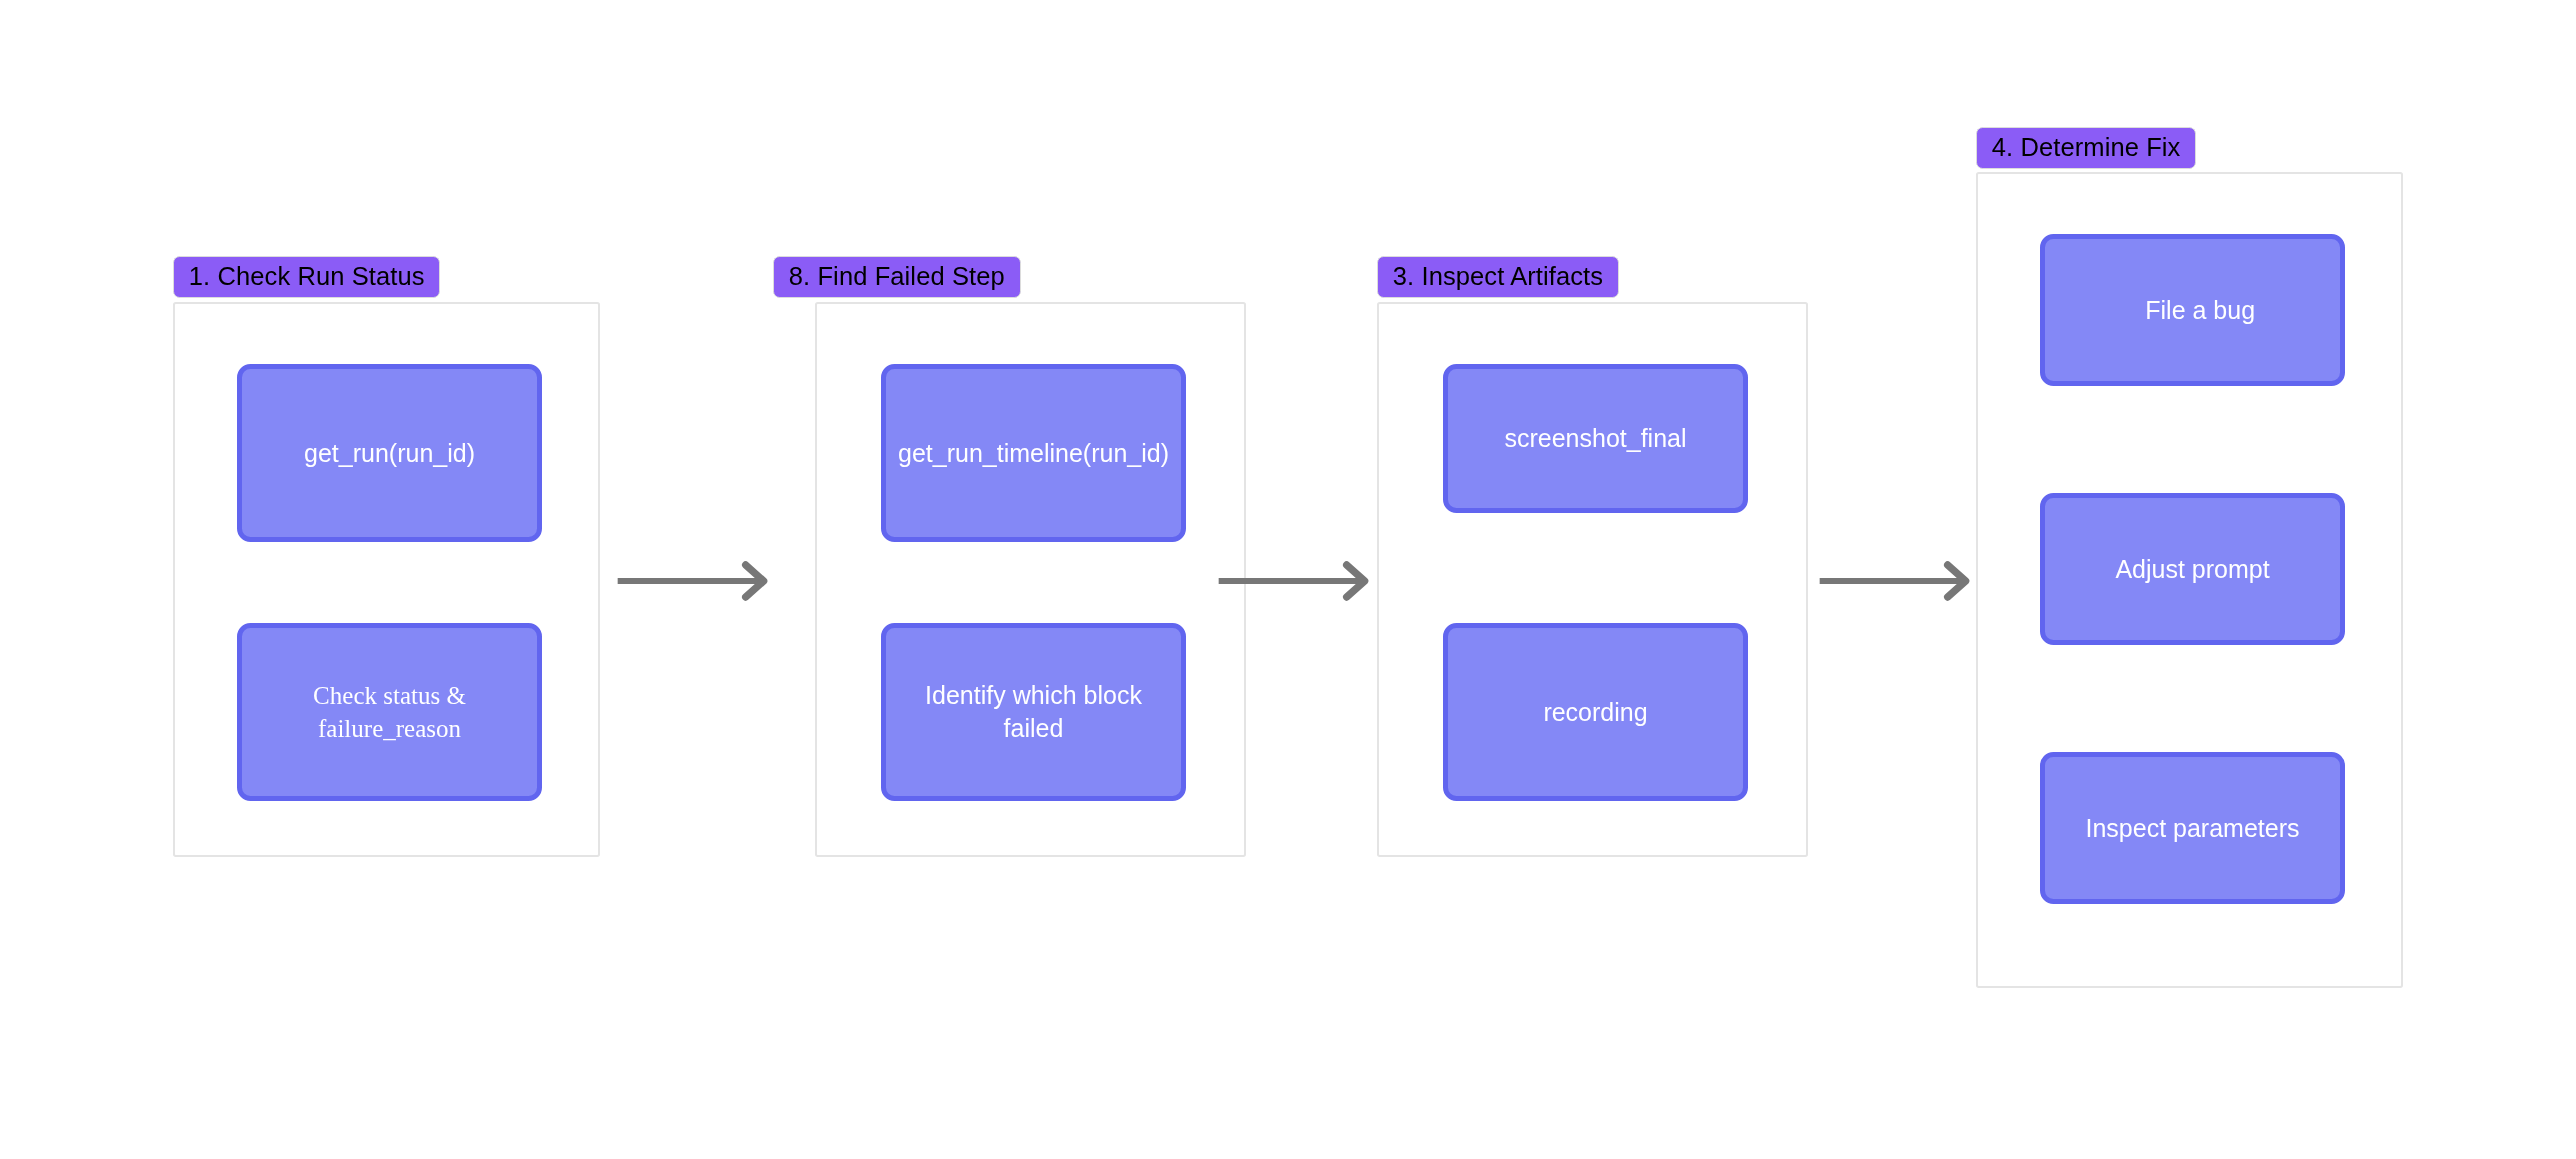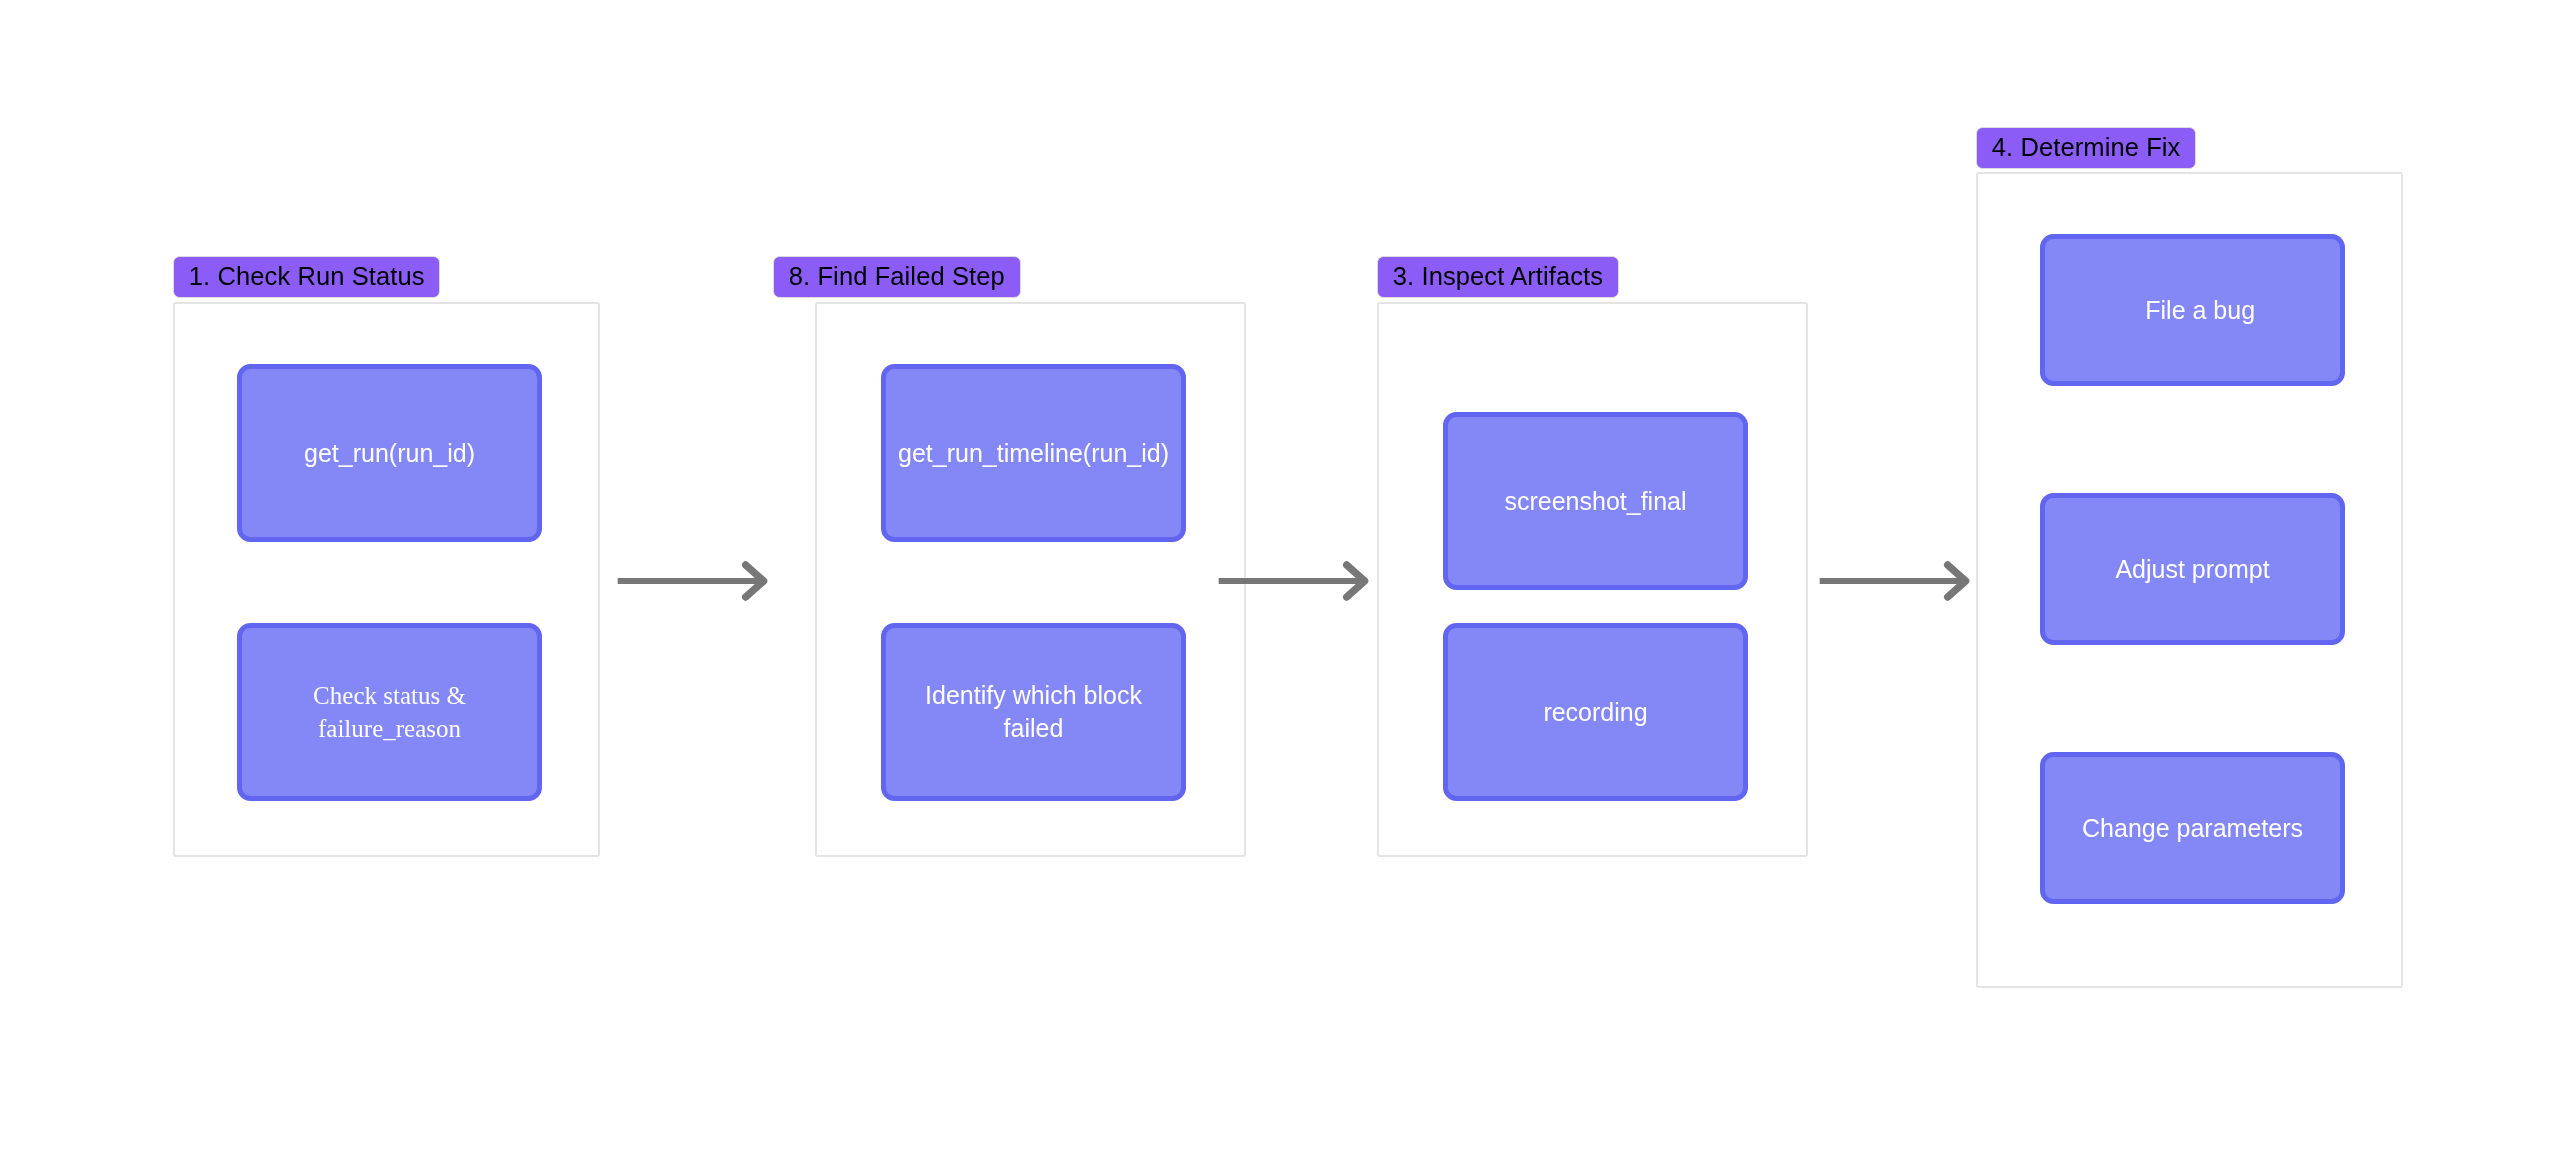--- a/index.html
+++ b/index.html
@@ -111,37 +111,37 @@
     <svg width="156" height="40" viewBox="0 0 232 60">
       <line x1="0" y1="30" x2="212" y2="30" stroke="#777777" stroke-width="9" stroke-linecap="butt"></line>
       <polyline points="192,6 219,30 192,54" fill="none" stroke="#777777" stroke-width="11" stroke-linecap="round" stroke-linejoin="round"></polyline>
     </svg>
   </div>
 
   <div class="cluster-label" style="left:1377px; top:256px;">3. Inspect Artifacts</div>
 
   <div class="cluster" style="left:1377px; top:302px; width:431px; height:555px;">
 
-    <div class="node" style="left:64px; top:60px; width:305px; height:178px;margin-top:48px;">screenshot_final</div>
+    <div class="node" style="left:64px; top:60px; width:305px; height:149px;">screenshot_final</div>
 
     <div class="node" style="left:64px; top:319px; width:305px; height:178px;">recording</div>
   </div>
 
   <div class="arrow" style="left:1819px; top:561px;">
     <svg width="156" height="40" viewBox="0 0 232 60">
       <line x1="0" y1="30" x2="212" y2="30" stroke="#777777" stroke-width="9" stroke-linecap="butt"></line>
       <polyline points="192,6 219,30 192,54" fill="none" stroke="#777777" stroke-width="11" stroke-linecap="round" stroke-linejoin="round"></polyline>
     </svg>
   </div>
 
   <div class="cluster-label" style="left:1976px; top:127px;">4. Determine Fix</div>
 
   <div class="cluster" style="left:1976px; top:172px; width:427px; height:816px;">
 
     <div class="node" style="left:62px; top:60px; width:305px; height:152px;padding-left:26px;">File a bug</div>
 
     <div class="node" style="left:62px; top:319px; width:305px; height:152px;">Adjust prompt</div>
 
-    <div class="node" style="left:62px; top:578px; width:305px; height:152px;">Change parameters</div>
+    <div class="node" style="left:62px; top:578px; width:305px; height:152px;">Inspect parameters</div>
   </div>
 
 </div>
 
 
 </body></html>

